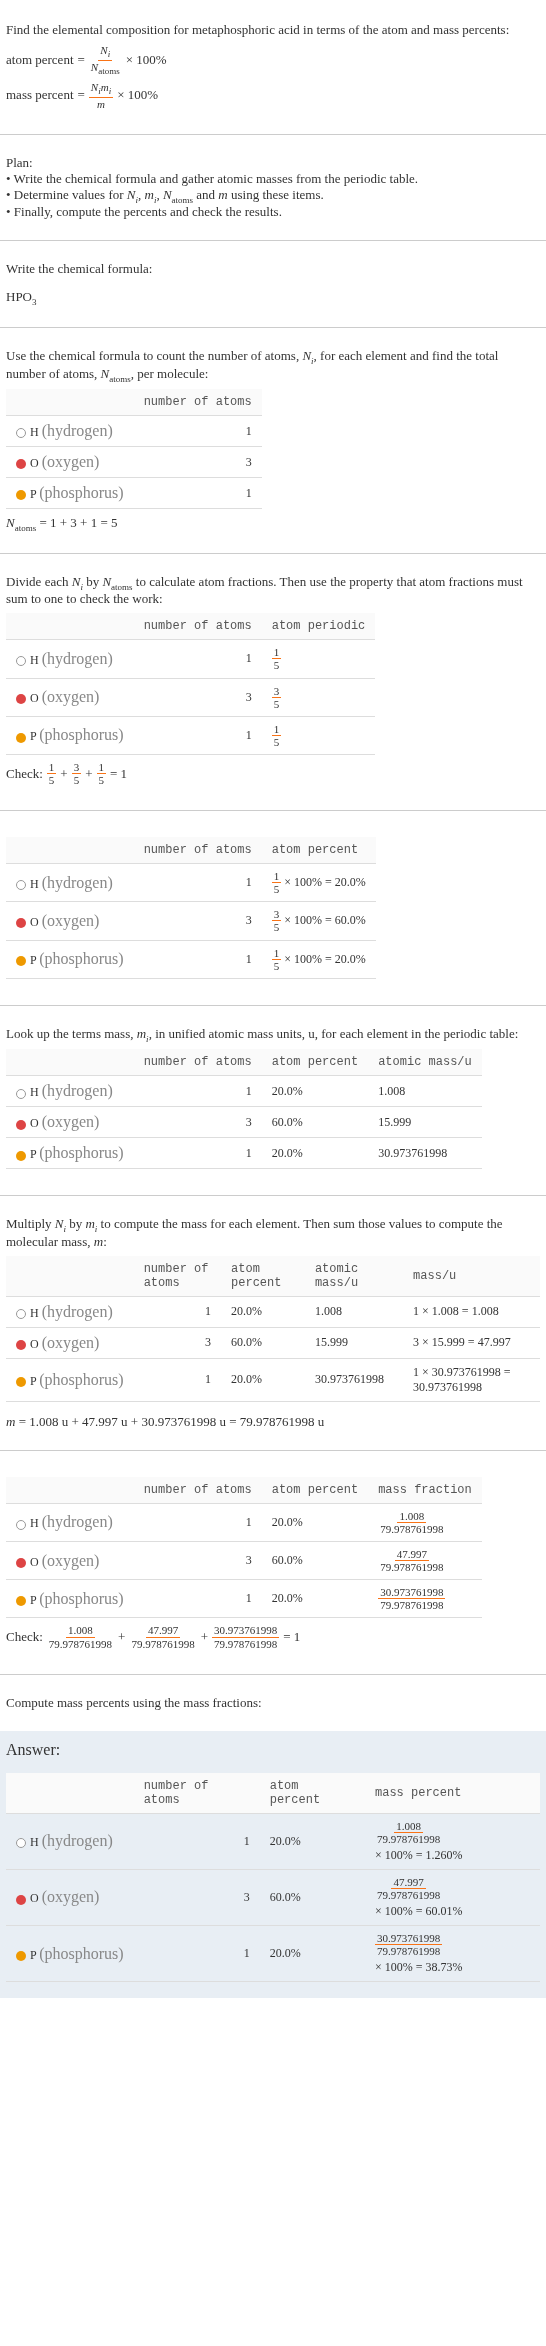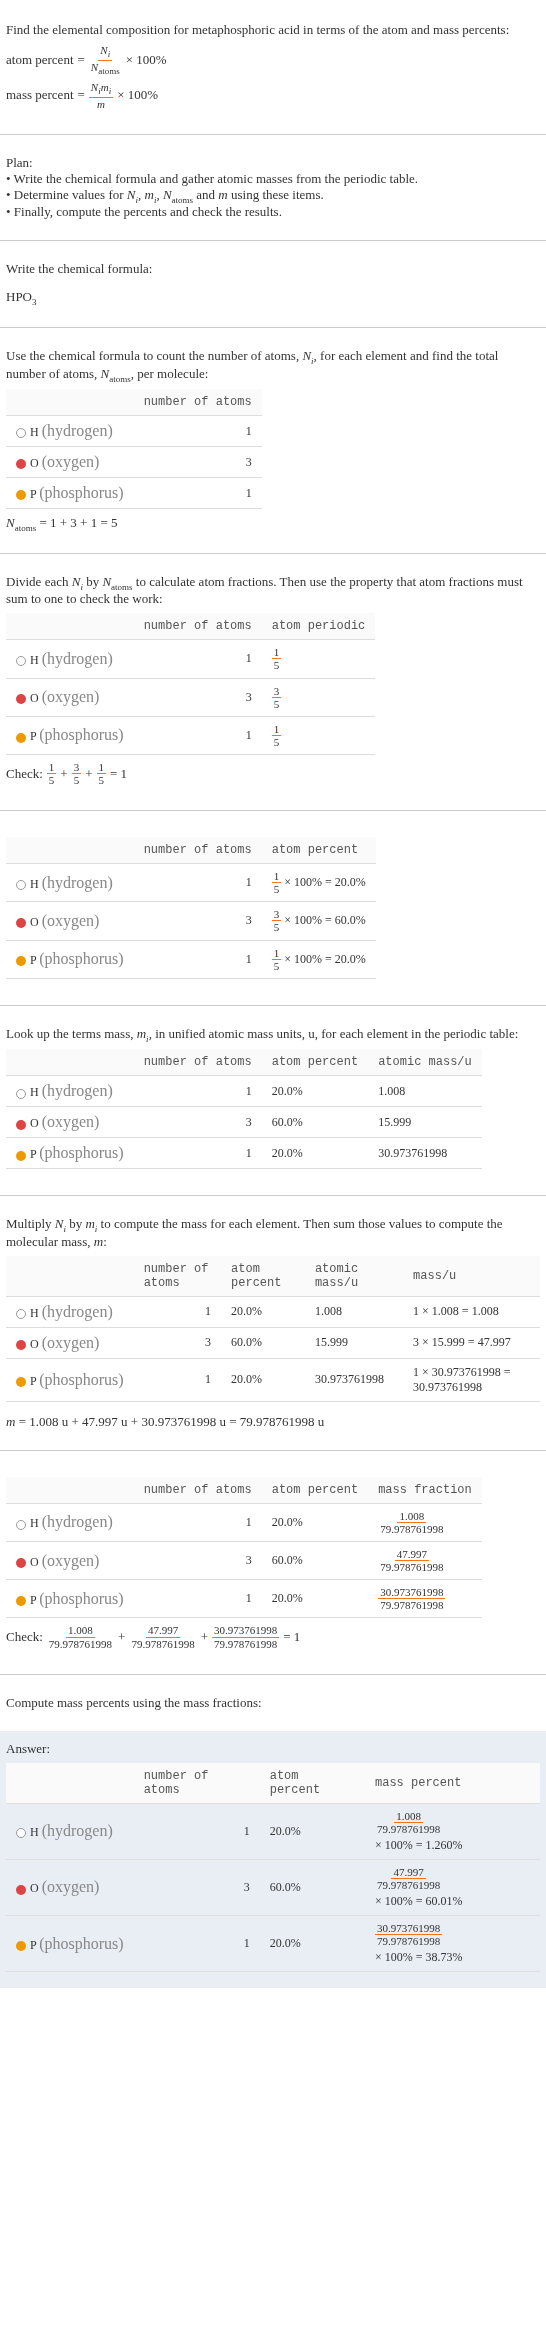--- a/index.html
+++ b/index.html
@@ -17,21 +17,21 @@
     th, td { padding: 6px 10px; text-align: left; border-bottom: 1px solid #ddd; }
     th { font-weight: normal; color: #555; background: #fafafa; font-family: Liberation Mono, monospace; }
     td.num-col { text-align: right; }
     td.first-col { white-space: nowrap; }
     .swatch { display: inline-block; width: 10px; height: 10px; border-radius: 50%; margin-right: 4px; vertical-align: middle; }
     .swatch.h { background: #fff; border: 1px solid #999; }
     .swatch.o { background: #d44; }
     .swatch.p { background: #e90; }
     .element-label { color: #888; font-size: 16px; }
     .answer-block { background: #e8eef4; padding: 10px 6px; }
-    .answer-label { font-size: 13px; margin-bottom: 6px; }
+    .answer-label { font-size: 16px; margin-bottom: 14px; }
     .cell-formula { display: flex; align-items: center; gap: 3px; flex-wrap: wrap; }
     .table-wrap { overflow-x: auto; }
     .mass-cell { white-space: nowrap; }
   </style>
 </head>
 <body>
 
 <div class="section">
   <div class="problem-text">Find the elemental composition for metaphosphoric acid in terms of the atom and mass percents:</div>
   <div class="formula-line">

